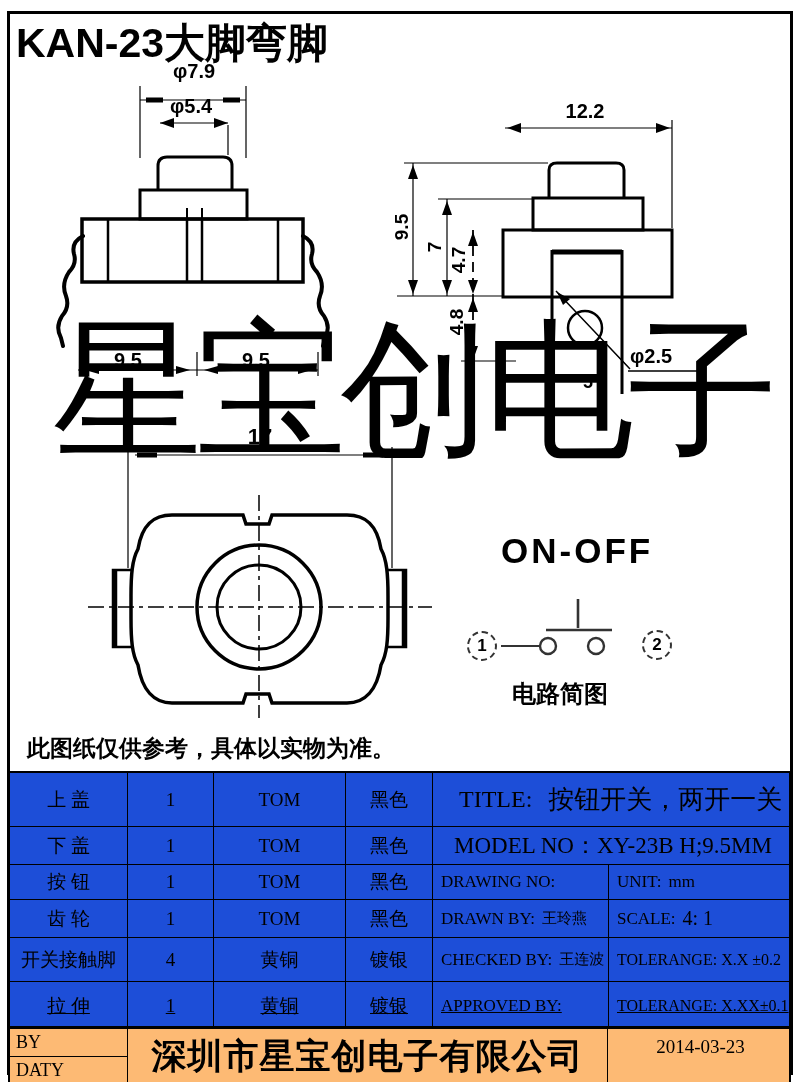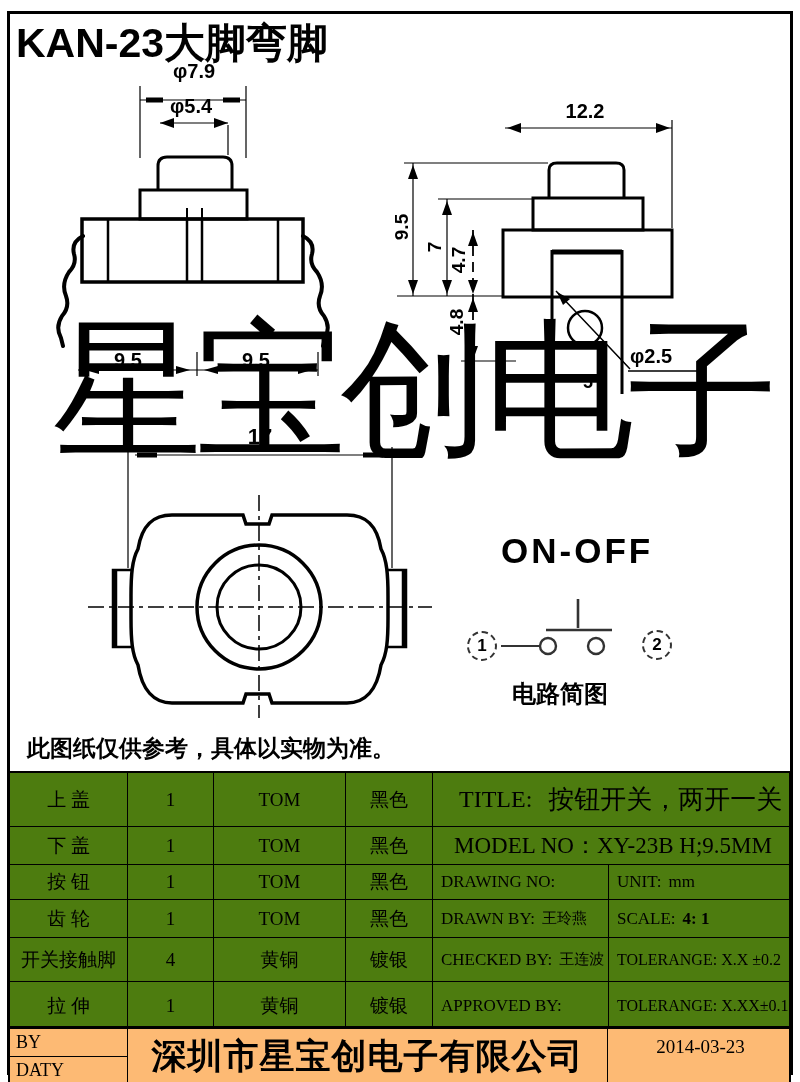--- a/index.html
+++ b/index.html
@@ -16,25 +16,25 @@
        transform:translate(-50%,-50%) rotate(-90deg);white-space:nowrap;}
   .dim-left{position:absolute;font-weight:bold;font-size:20px;z-index:3;white-space:nowrap;}
   .onoff-title{position:absolute;left:501px;top:531px;font-size:35px;font-weight:bold;letter-spacing:3px;z-index:3;}
   .circuit-caption{position:absolute;left:512px;top:678px;font-size:24px;font-weight:bold;z-index:3;}
   .terminal{position:absolute;width:26px;height:26px;border:2px dashed #333;border-radius:50%;
        text-align:center;line-height:26px;font-size:17px;font-weight:bold;z-index:3;}
   .note-line{position:absolute;left:27px;top:733px;font-size:23px;font-weight:bold;z-index:3;white-space:nowrap;}
   .spec-table{position:absolute;left:8px;top:771px;width:783px;height:257px;z-index:3;
        display:grid;grid-template-columns:118px 86px 132px 87px 176px 184px;
        grid-template-rows:54px 38px 35px 38px 44px 48px;
-       border:2px solid #000;box-sizing:border-box;background:#4d7c0f;
+       border:2px solid #000;box-sizing:border-box;background:#1d4ed8;
        font-family:"Liberation Serif",serif;}
   .cell{border-right:1.5px solid #000;border-bottom:1.5px solid #000;
        display:flex;align-items:center;justify-content:center;font-size:19px;overflow:hidden;}
-  .cell.no-r{border-right:none;} .cell.no-b{border-bottom:none;}
+  .cell.no-r{border-right:none;} .cell.no-b{border-bottom:none;text-decoration:underline;}
   .cell.left{justify-content:flex-start;padding-left:8px;box-sizing:border-box;}
   .cell.span2{grid-column:span 2;}
   .title-cell{font-size:24px;justify-content:flex-start;padding-left:26px;gap:8px;}
   .title-cell .cn{font-size:26px;margin-left:8px;}
   .model-cell{font-size:23px;}
   .small-cell{font-size:17px;}
   .small-cell .val{font-size:15px;margin-left:7px;}
   .bottom-strip{position:absolute;left:8px;top:1026px;width:783px;height:60px;z-index:3;
        display:grid;grid-template-columns:118px 480px 185px;
        border:2px solid #000;border-top:3px solid #000;box-sizing:border-box;background:#fdba74;
@@ -201,21 +201,21 @@
   <div class="cell">齿 轮</div>
   <div class="cell">1</div>
   <div class="cell">TOM</div>
   <div class="cell">黑色</div>
   <div class="cell left small-cell">
     <span>DRAWN BY:</span>
     <span class="val">王玲燕</span>
   </div>
   <div class="cell left small-cell no-r">
     <span>SCALE:</span>
-    <span class="val" style="font-size:17px;font-weight:bold;">4: 1</span>
+    <span class="val" style="font-size:20px;">4: 1</span>
   </div>
 
   <div class="cell">开关接触脚</div>
   <div class="cell">4</div>
   <div class="cell">黄铜</div>
   <div class="cell">镀银</div>
   <div class="cell left small-cell">
     <span>CHECKED BY:</span>
     <span class="val">王连波</span>
   </div>

